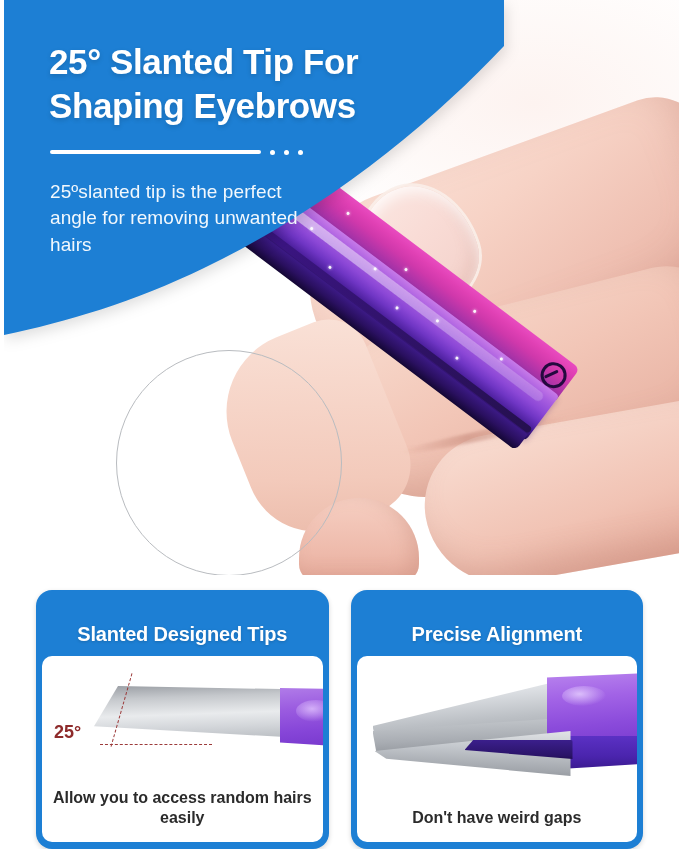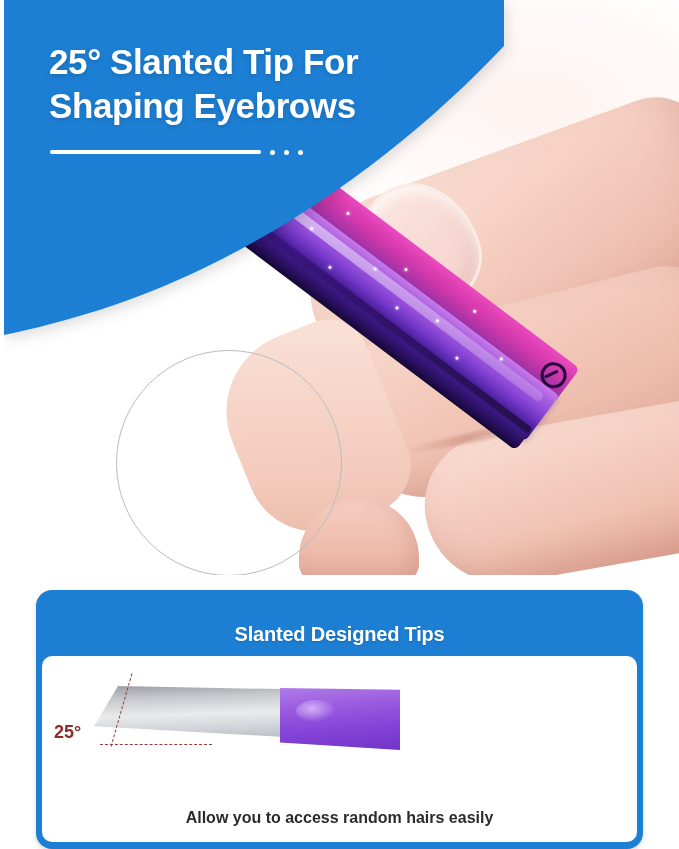--- a/index.html
+++ b/index.html
@@ -370,35 +370,51 @@
     <div class="hero-text">
       <div class="headline">25° Slanted Tip For Shaping Eyebrows</div>
 
       <div class="divider-row">
         <div class="divider-line"></div>
         <div class="divider-dot"></div>
         <div class="divider-dot"></div>
         <div class="divider-dot"></div>
       </div>
 
+      <div class="subhead">25ºslanted tip is the perfect angle for removing unwanted hairs</div>
     </div>
   </div>
 
   <div class="cards">
 
     <div class="card">
       <div class="card-title">Slanted Designed Tips</div>
       <div class="card-body">
         <div class="card-figure">
           <div class="lc-blade"></div>
           <div class="lc-purple"></div>
           <div class="lc-purple-hl"></div>
           <div class="lc-dashed-v"></div>
           <div class="lc-dashed-h"></div>
           <div class="lc-angle">25°</div>
         </div>
         <div class="card-caption">Allow you to access random hairs easily</div>
       </div>
     </div>
 
+    <div class="card">
+      <div class="card-title">Precise Alignment</div>
+      <div class="card-body">
+        <div class="card-figure">
+          <div class="rc-upper-blade"></div>
+          <div class="rc-upper-fold"></div>
+          <div class="rc-purple-body"></div>
+          <div class="rc-purple-hl"></div>
+          <div class="rc-purple-lower"></div>
+          <div class="rc-lower-blade"></div>
+          <div class="rc-dark-slot"></div>
+        </div>
+        <div class="card-caption">Don't have weird gaps</div>
+      </div>
+    </div>
 
   </div>
 </div>
 
 </body></html>

